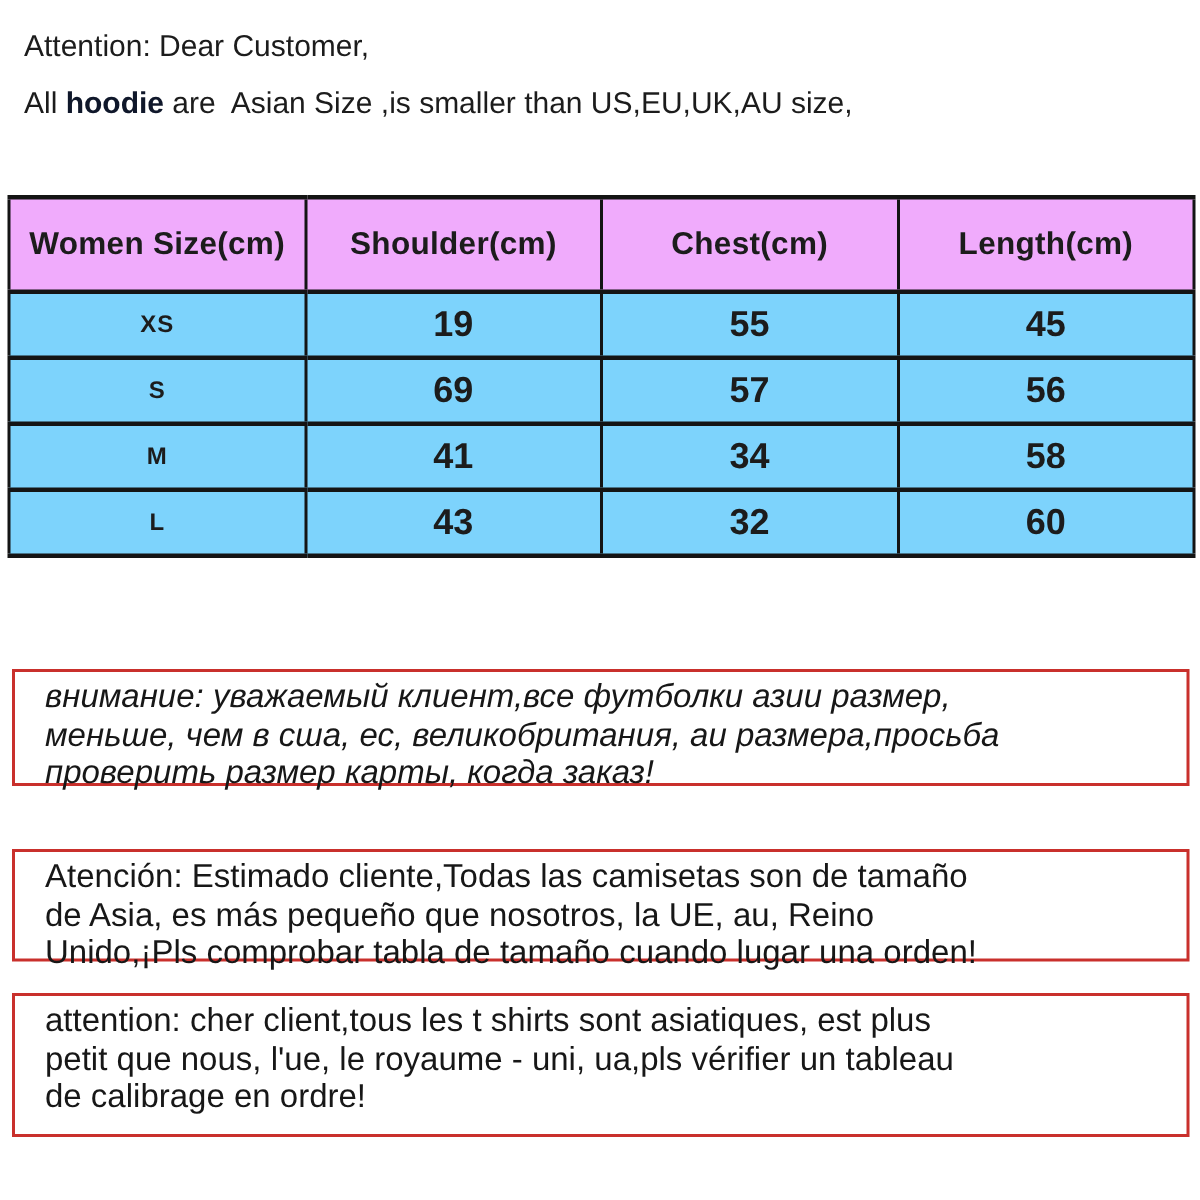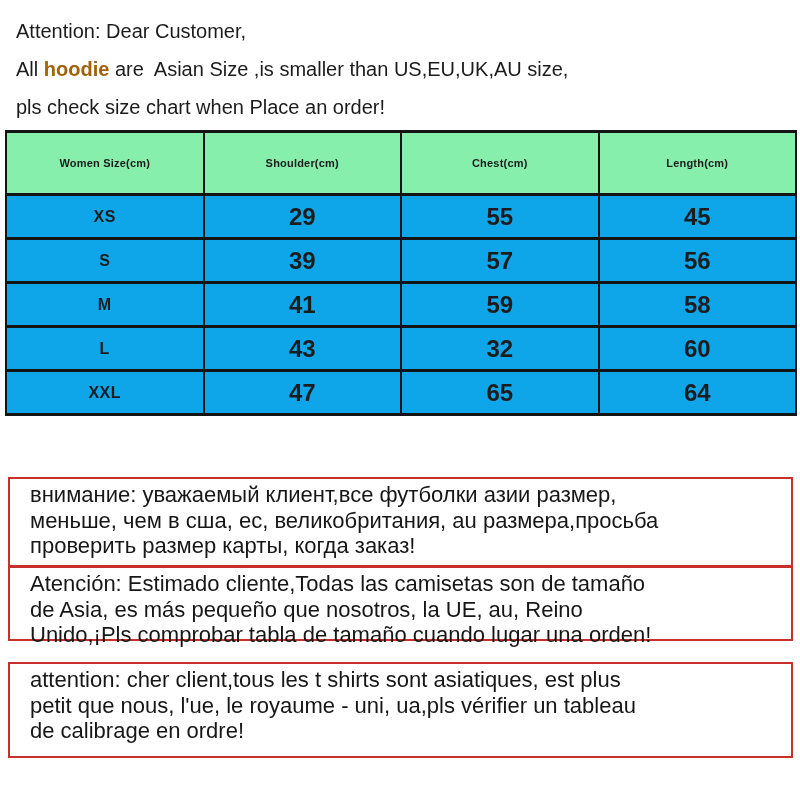--- a/index.html
+++ b/index.html
@@ -17,21 +17,21 @@
     position: absolute;
     top: 12px; left: 16px; right: 8px;
     font-size: 20px;
   }
   .notice-line {
     height: 38px;
     line-height: 38px;
     white-space: pre;
   }
   .red-highlight {
-    color: #a16207;
+    color: #0f172a;
     font-weight: 700;
   }
 
   
   table.size-chart {
     position: absolute;
     top: 130px; left: 5px;
     width: 792px;
     border-collapse: collapse;
     table-layout: fixed;
@@ -40,98 +40,91 @@
     border-left: 2px solid #141414;
     border-right: 2px solid #141414;
     border-top: 3px solid #141414;
     border-bottom: 3px solid #141414;
     text-align: center;
     vertical-align: middle;
     padding: 0;
   }
   .size-chart th {
     height: 60px;
-    background: #86efac;
-    font-size: 11px;
+    background: #f0abfc;
+    font-size: 21px;
     font-weight: 700;
     letter-spacing: 0.2px;
   }
-  .size-chart td { height: 41px; background: #0ea5e9; }
+  .size-chart td { height: 41px; background: #7dd3fc; }
   .size-chart td.size-col { font-size: 16px; font-weight: 700; letter-spacing: 0.5px; }
   .size-chart td.num-col  { font-size: 24px; font-weight: 700; }
 
   
   .lang-box {
     position: absolute;
     left: 8px;
     width: 785px;
     box-sizing: border-box;
     border: 2px solid #c9302c;
     background: #ffffff;
     padding: 3px 6px 0 20px;
   }
   .lang-box p {
     margin: 0;
     font-size: 22px;
     line-height: 25.5px;
     white-space: pre-line;
     color: #171717;
   }
-  .box-russian { top: 477px; height: 90px; }
+  .box-russian { top: 446px; height: 78px; font-style: italic; }
   .box-spanish { top: 566px; height: 75px; }
   .box-french  { top: 662px; height: 96px; }
 </style>
 </head>
 <body>
 
 <div class="notice">
   <div class="notice-line">Attention: Dear Customer,</div>
   <div class="notice-line"><span>All </span><span class="red-highlight">hoodie</span><span> are  Asian Size ,is smaller than US,EU,UK,AU size,</span></div>
-  <div class="notice-line">pls check size chart when Place an order!</div>
 </div>
 
 <table class="size-chart">
   <thead>
     <tr>
       <th>Women Size(cm)</th>
       <th>Shoulder(cm)</th>
       <th>Chest(cm)</th>
       <th>Length(cm)</th>
     </tr>
   </thead>
   <tbody>
       <tr>
         <td class="size-col">XS</td>
-        <td class="num-col">29</td>
+        <td class="num-col">19</td>
         <td class="num-col">55</td>
         <td class="num-col">45</td>
       </tr>
       <tr>
         <td class="size-col">S</td>
-        <td class="num-col">39</td>
+        <td class="num-col">69</td>
         <td class="num-col">57</td>
         <td class="num-col">56</td>
       </tr>
       <tr>
         <td class="size-col">M</td>
         <td class="num-col">41</td>
-        <td class="num-col">59</td>
+        <td class="num-col">34</td>
         <td class="num-col">58</td>
       </tr>
       <tr>
         <td class="size-col">L</td>
         <td class="num-col">43</td>
         <td class="num-col">32</td>
         <td class="num-col">60</td>
-      </tr>
-      <tr>
-        <td class="size-col">XXL</td>
-        <td class="num-col">47</td>
-        <td class="num-col">65</td>
-        <td class="num-col">64</td>
       </tr>
     </tbody>
 </table>
 
 <div class="lang-box box-russian">
   <p>внимание: уважаемый клиент,все футболки азии размер,
 меньше, чем в сша, ес, великобритания, au размера,просьба
 проверить размер карты, когда заказ!</p>
 </div>
 

